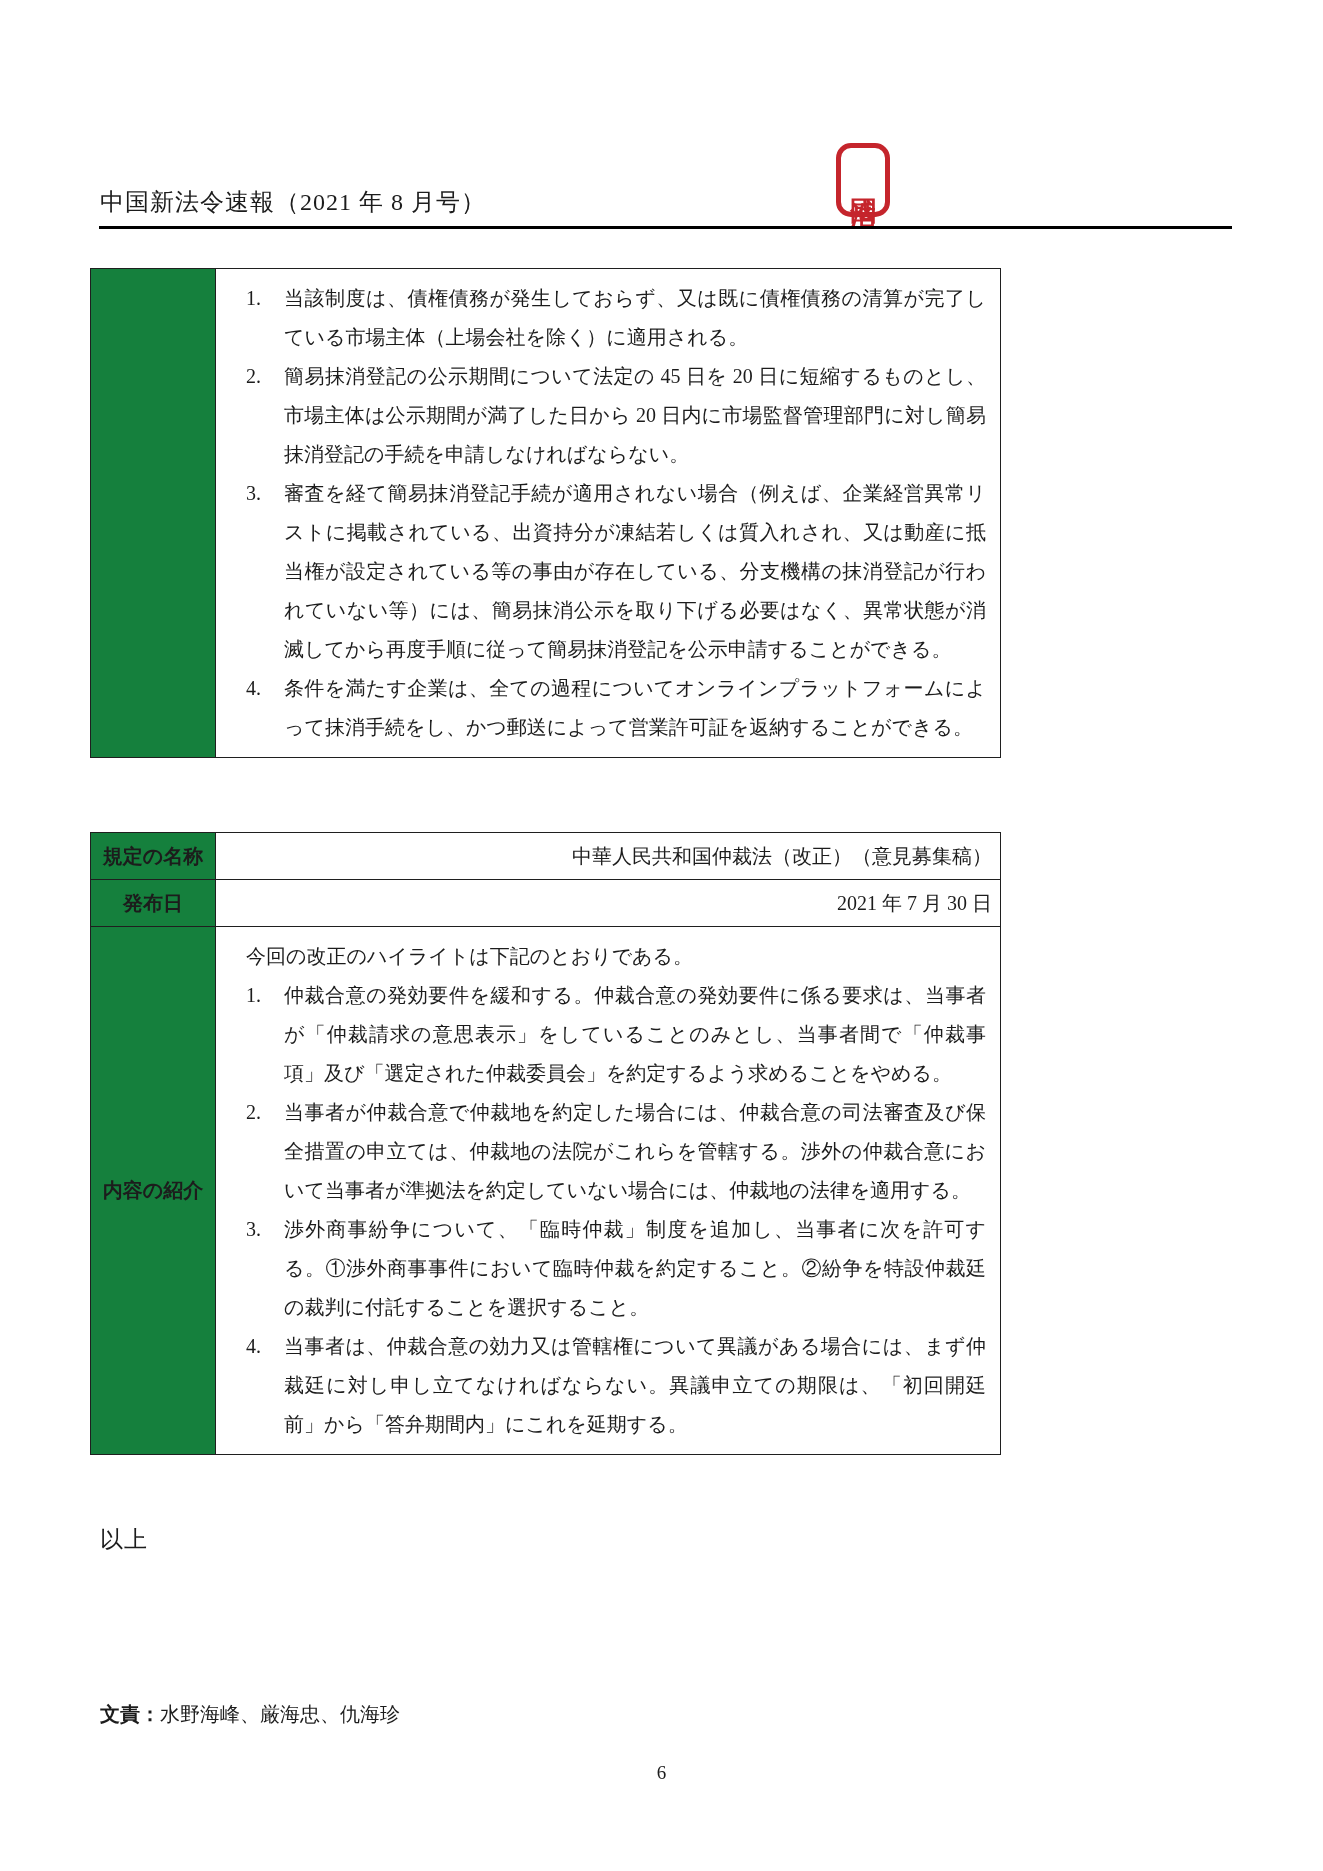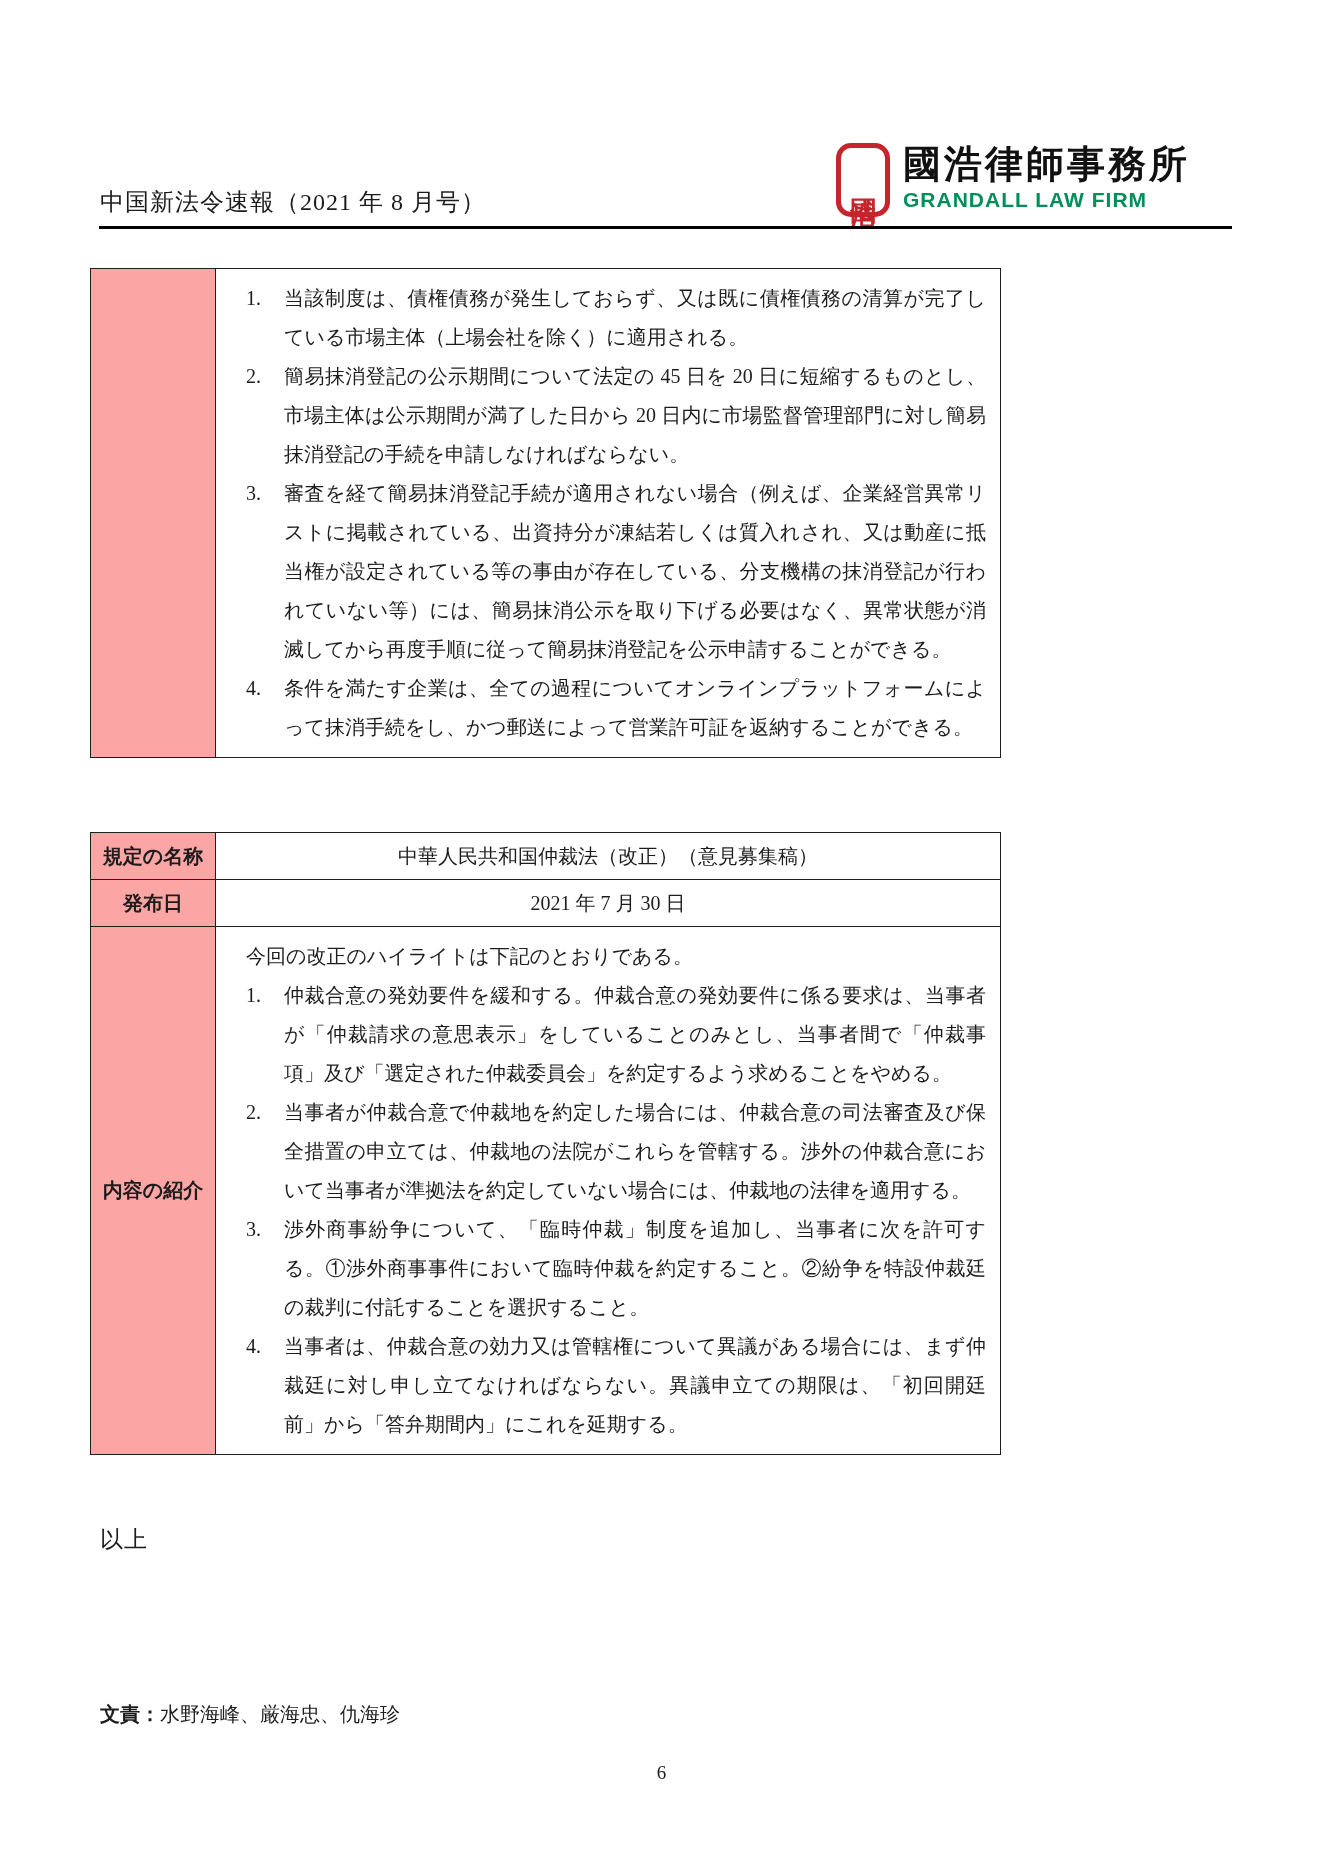--- a/index.html
+++ b/index.html
@@ -46,28 +46,28 @@
     position:absolute; top:226px; left:99px;
     width:1133px; height:3px; background:#000;
   }
 
   
   table { border-collapse:collapse; table-layout:fixed; }
   td { border:1.5px solid #1f1f1f; vertical-align:top; }
   .t1 { position:absolute; top:268px; left:90px; width:911px; }
   .t2 { position:absolute; top:832px; left:90px; width:911px; }
   .green-cell {
-    background:#fca5a5; width:125px;
+    background:#15803d; width:125px;
     font-family:"Liberation Sans","DejaVu Sans",sans-serif;
     font-weight:bold; font-size:20px;
     text-align:center; vertical-align:middle;
   }
   .content-cell { padding:10px 14px 10px 30px; font-size:20px; line-height:39px; }
   .value-cell {
-    text-align:center; vertical-align:middle;
+    text-align:right; vertical-align:middle;
     font-size:20px; height:47px; padding:2px 8px;
   }
   .t2 .label-row { height:47px; }
 
   .num-item { display:flex; }
   .num { flex:none; width:38px; font-size:20px; }
   .itext { flex:1; text-align:justify; }
   .intro-line { text-align:justify; }
 
   
@@ -95,24 +95,20 @@
 </head>
 <body>
 
 <div class="page">
 
   <div class="header-title">中国新法令速報（2021 年 8 月号）</div>
 
   <div class="logo">
     <div class="seal">
       <span class="seal-text">國浩</span>
-    </div>
-    <div>
-      <div class="firm-cjk">國浩律師事務所</div>
-      <div class="firm-en">GRANDALL LAW FIRM</div>
     </div>
   </div>
 
   <div class="header-rule"></div>
 
   <table class="t1">
     <tbody>
         <tr>
       <td class="green-cell"></td>
       <td class="content-cell">

